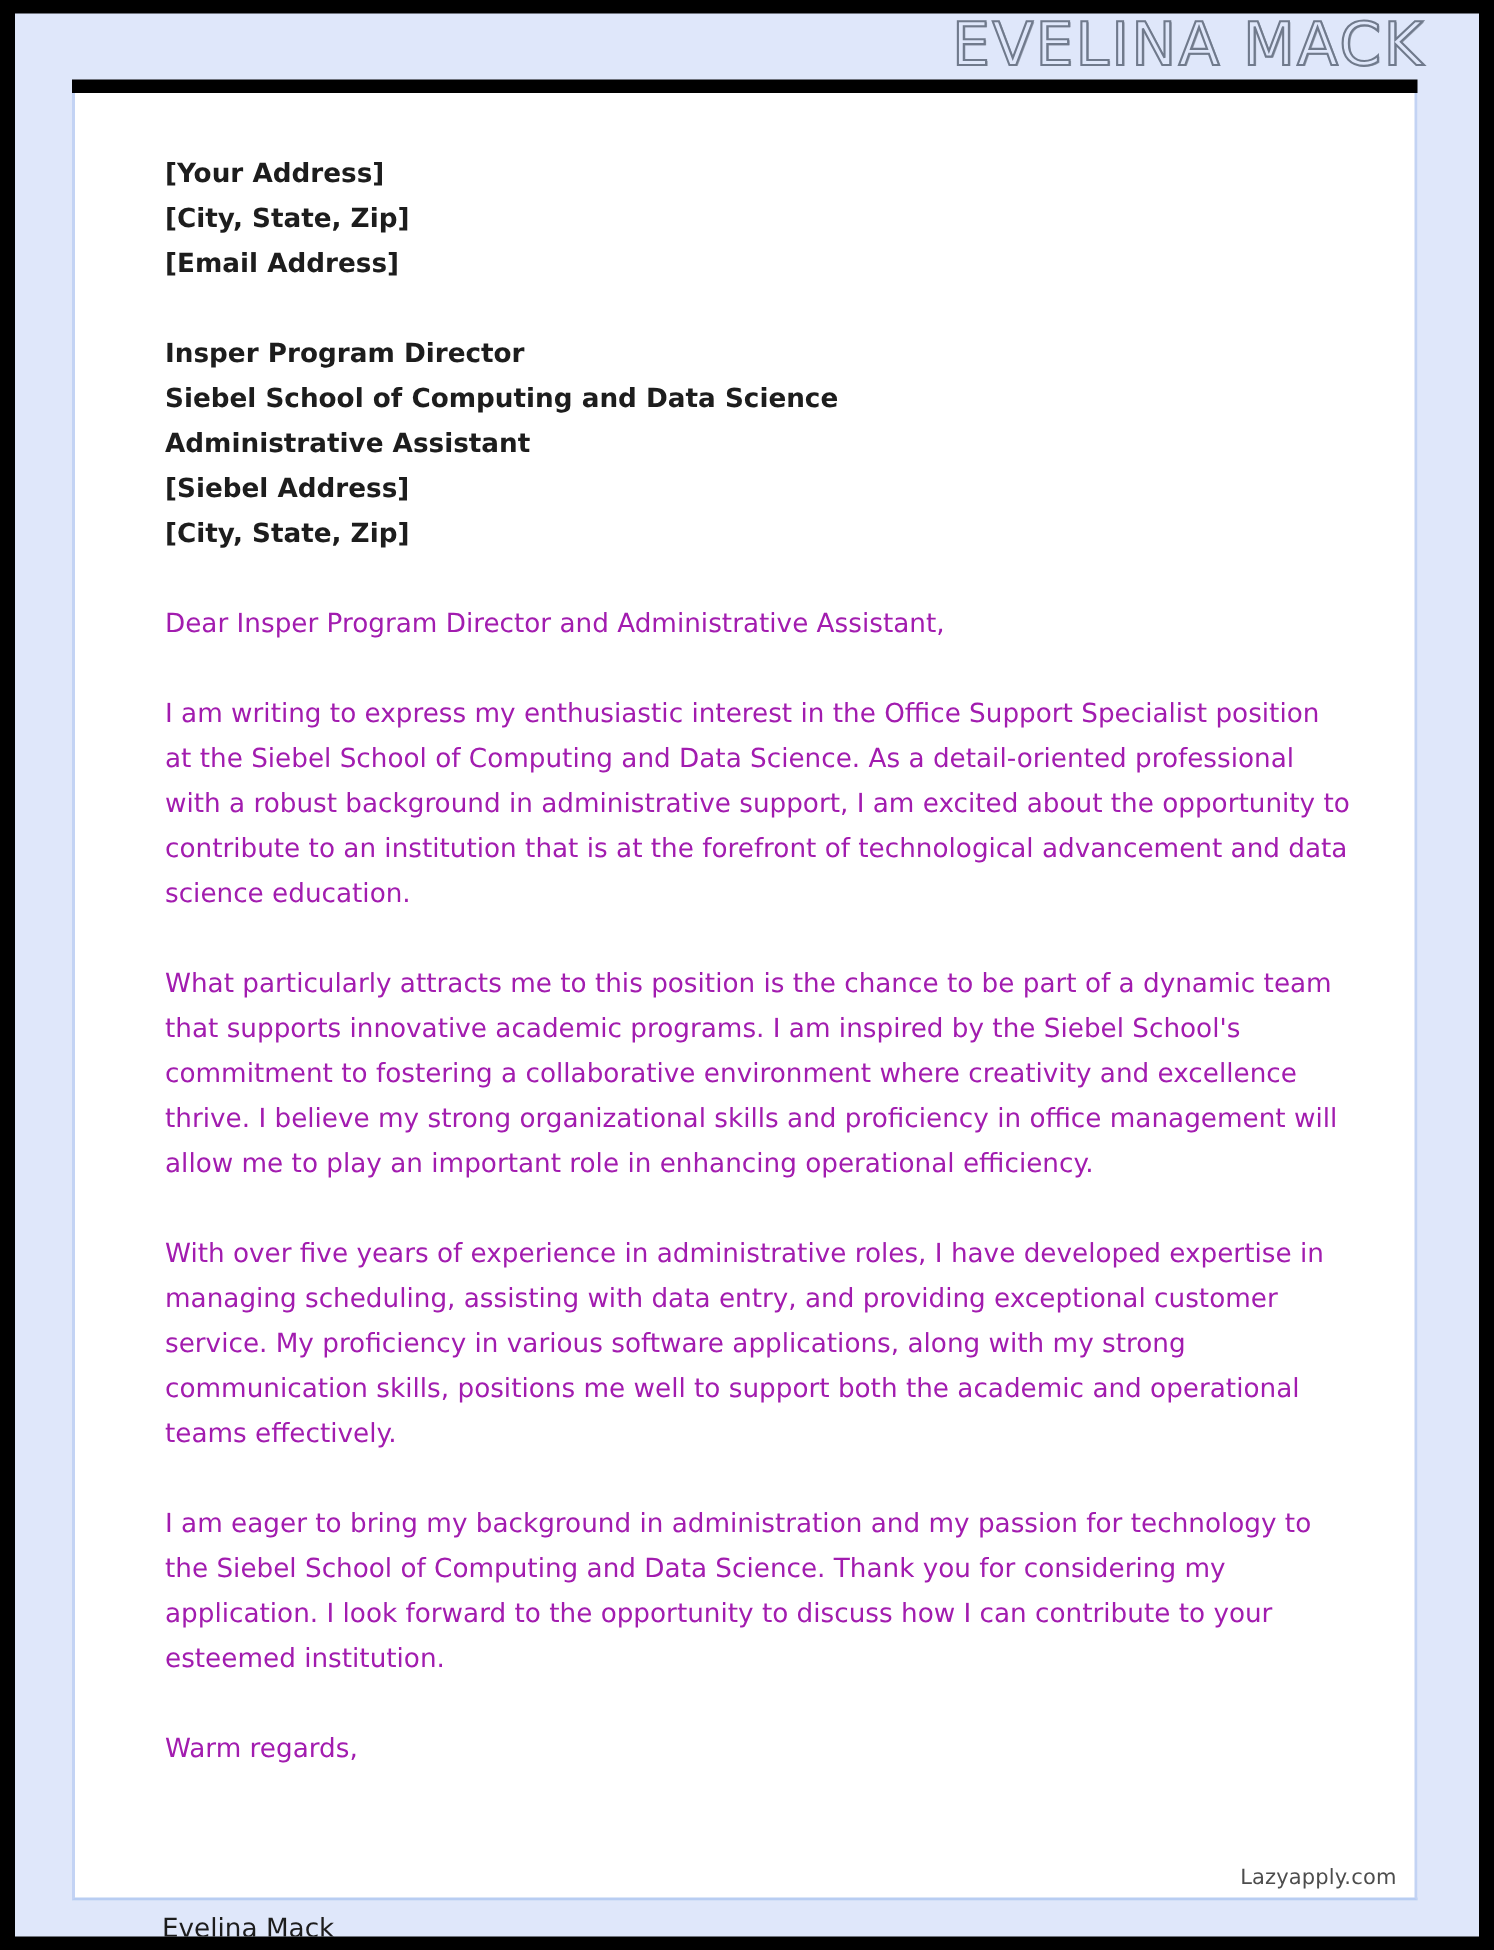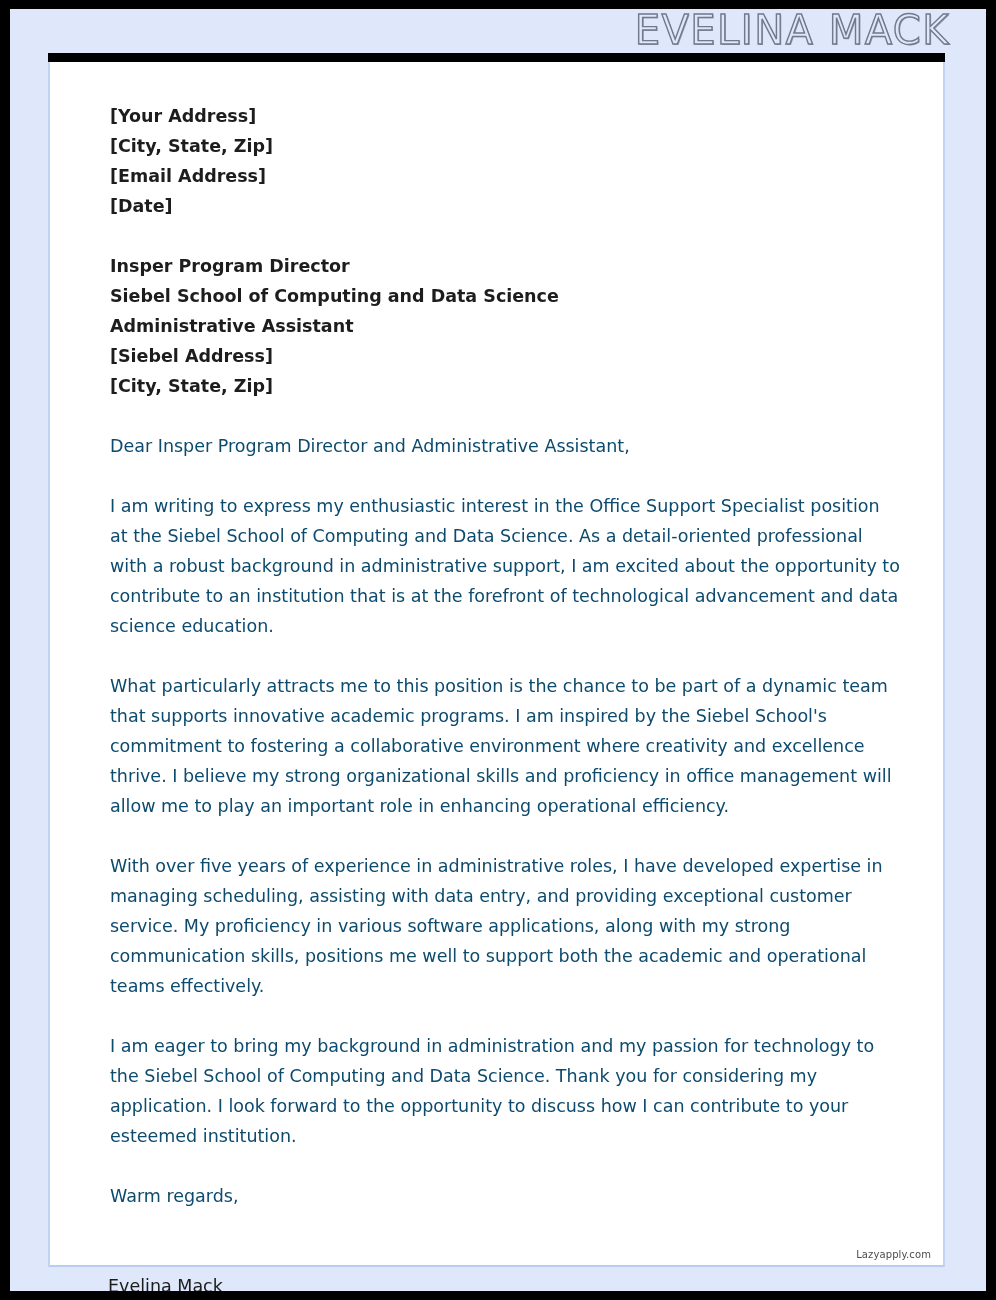--- a/index.html
+++ b/index.html
@@ -103,28 +103,28 @@
   }
 
   .block-gap {
     height: 30px;
   }
 
   .para {
     margin: 0;
     font-size: 17.5px;
     line-height: 30px;
-    color: #0c4a6e;
+    color: #a21caf;
   }
 
   #watermark {
     position: absolute;
     right: 12px;
     bottom: 5px;
-    font-size: 10px;
+    font-size: 14px;
     color: #4d4d4d;
     letter-spacing: 0.1px;
   }
 
   
   #signature-name {
     position: absolute;
     left: 98px;
     top: 1264px;
     font-size: 17.5px;
@@ -146,21 +146,20 @@
     <div id="header-rule"></div>
 
     <div id="letter-sheet">
 
       <div class="letter-body">
 
         <div>
           <span class="addr-line">[Your Address]</span>
           <span class="addr-line">[City, State, Zip]</span>
           <span class="addr-line">[Email Address]</span>
-          <span class="addr-line">[Date]</span>
         </div>
 
         <div class="block-gap"></div>
 
         <div>
           <span class="addr-line">Insper Program Director</span>
           <span class="addr-line">Siebel School of Computing and Data Science</span>
           <span class="addr-line">Administrative Assistant</span>
           <span class="addr-line">[Siebel Address]</span>
           <span class="addr-line">[City, State, Zip]</span>

